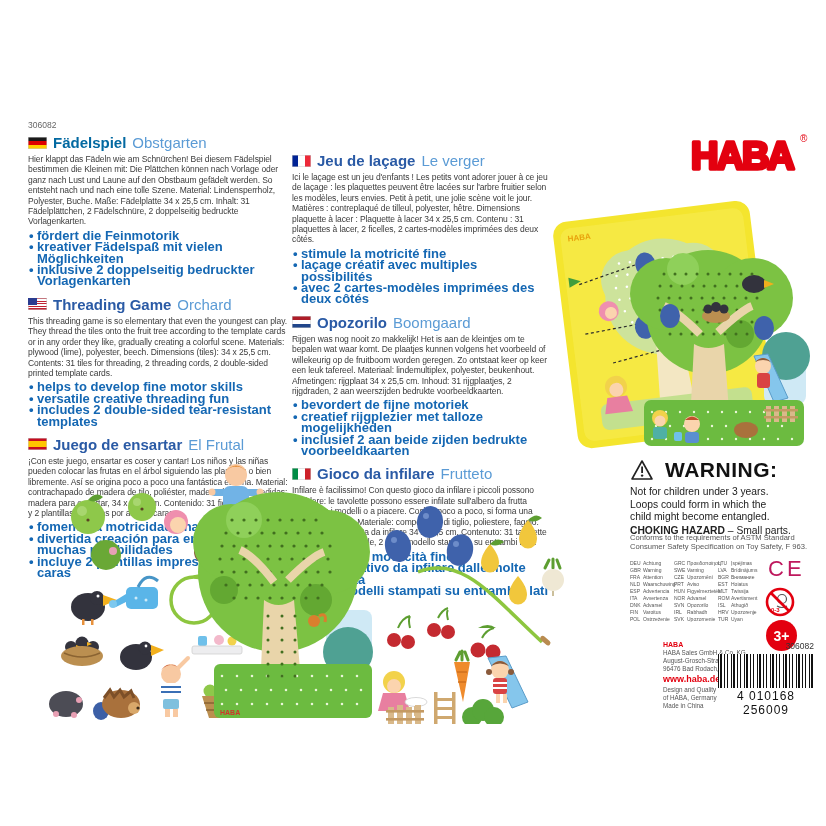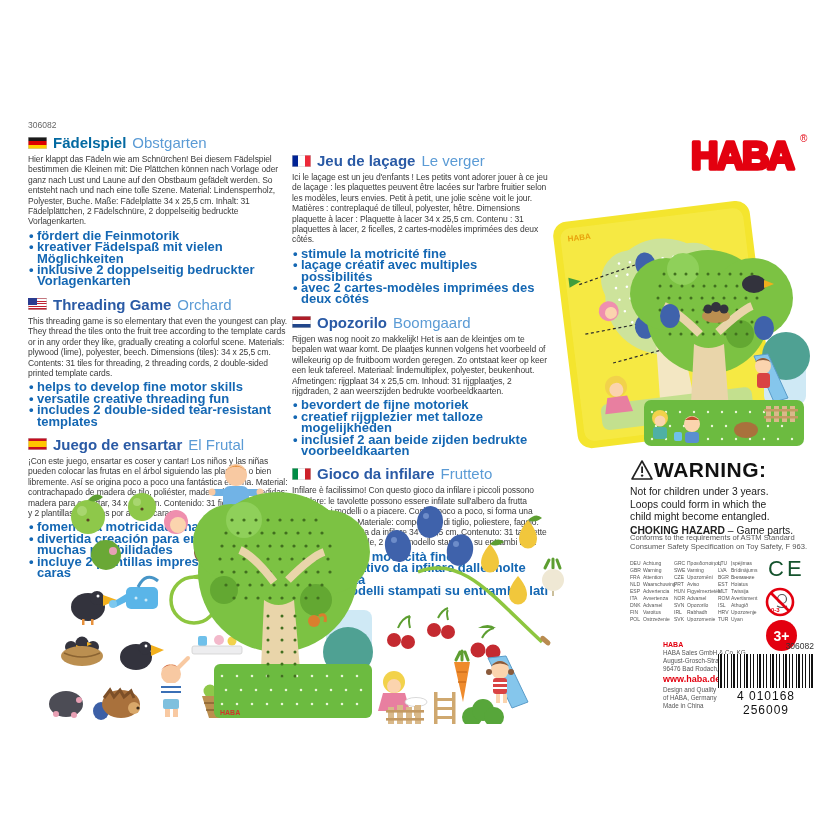--- a/index.html
+++ b/index.html
@@ -25,31 +25,31 @@
   .t-blue{color:#2a5aa5;}
   .sec-sub{font-size:15px;color:#5b9bd5;white-space:nowrap;}
   .body{font-size:8.5px;line-height:10.4px;letter-spacing:-0.1px;color:#3b3b3b;margin:0 0 3px 0;}
   .bullets{margin:0;padding:0;list-style:none;}
   .bullets li{font-size:13px;line-height:11.4px;font-weight:bold;color:#1467b3;padding-left:9px;position:relative;}
   .bullets li::before{content:"\2022";position:absolute;left:1px;}
   
   #logo{position:absolute;left:690px;top:128px;width:122px;height:56px;}
   #photo{position:absolute;left:548px;top:194px;width:266px;height:260px;}
   #warning{position:absolute;left:630px;top:458px;width:186px;color:#111;}
-  .w-head{display:flex;align-items:center;gap:0;margin-bottom:4px;}
+  .w-head{display:flex;align-items:center;gap:11px;margin-bottom:4px;}
   .w-title{font-size:21px;font-weight:bold;letter-spacing:0.5px;color:#111;}
   .w-line{font-size:10.3px;line-height:12.6px;color:#222;}
   .w-choke{font-size:10.3px;line-height:13px;color:#222;}
   #astm{position:absolute;left:630px;top:533px;width:186px;font-size:7.6px;line-height:9.4px;color:#555;}
   #langs{position:absolute;left:630px;top:560px;width:122px;display:flex;gap:5px;}
   .lang-col{width:39px;}
   .lang-row{display:flex;gap:2px;font-size:5px;line-height:7px;color:#555;}
   .lang-code{width:11px;flex:none;}
   .lang-word{white-space:nowrap;}
-  #ce{position:absolute;left:768px;top:556px;font-size:22px;color:#14532d;letter-spacing:3px;}
+  #ce{position:absolute;left:768px;top:556px;font-size:22px;color:#be185d;letter-spacing:3px;}
   #age03{position:absolute;left:764px;top:586px;width:32px;height:32px;}
   #age3{position:absolute;left:766px;top:620px;width:31px;height:31px;border-radius:50%;
         background:#e3000f;color:#fff;font-weight:bold;font-size:14px;
         display:flex;align-items:center;justify-content:center;}
   #address{position:absolute;left:663px;top:641px;width:95px;}
   .addr-brand{color:#e3000f;font-weight:bold;font-size:7px;margin-bottom:1px;}
   .addr-line{font-size:6.3px;line-height:7.8px;color:#555;}
   .addr-web{color:#e3000f;font-weight:bold;font-size:9px;margin:2px 0;}
   #barcode-wrap{position:absolute;left:718px;top:641px;width:96px;}
   .bc-code{font-size:8.5px;color:#333;text-align:right;margin-bottom:3px;}
@@ -271,21 +271,21 @@
         <circle cx="12.1" cy="16.6" r="1.2" fill="#222"></circle>
       </svg>
       <span class="w-title">WARNING:</span>
     </div>
     <div class="w-lines">
         <div class="w-line">Not for children under 3 years.</div>
         <div class="w-line">Loops could form in which the</div>
         <div class="w-line">child might become entangled.</div>
       </div>
     <div class="w-choke">
-      <b>CHOKING HAZARD</b><span> – Game parts.</span>
+      <b>CHOKING HAZARD</b><span> – Small parts.</span>
     </div>
   </div>
   <div id="astm">Conforms to the requirements of ASTM Standard Consumer Safety Specification on Toy Safety, F 963.</div>
 
   <div id="langs">
     <div class="lang-col">
         <div class="lang-row">
           <span class="lang-code">DEU</span>
           <span class="lang-word">Achtung</span>
         </div>

